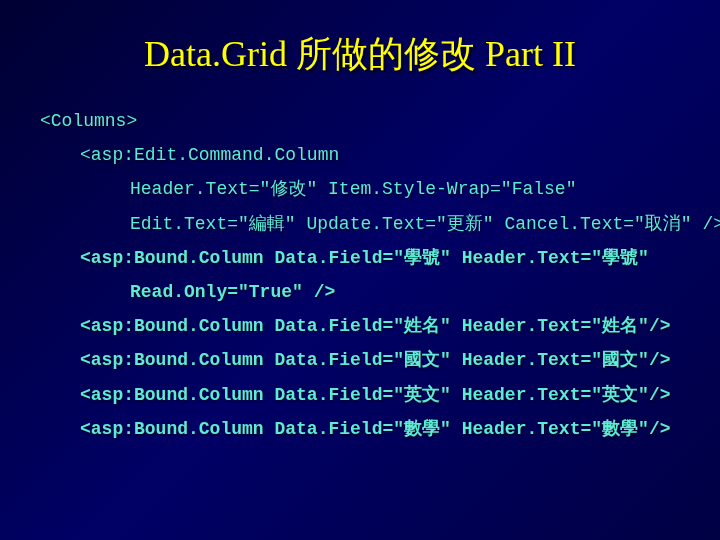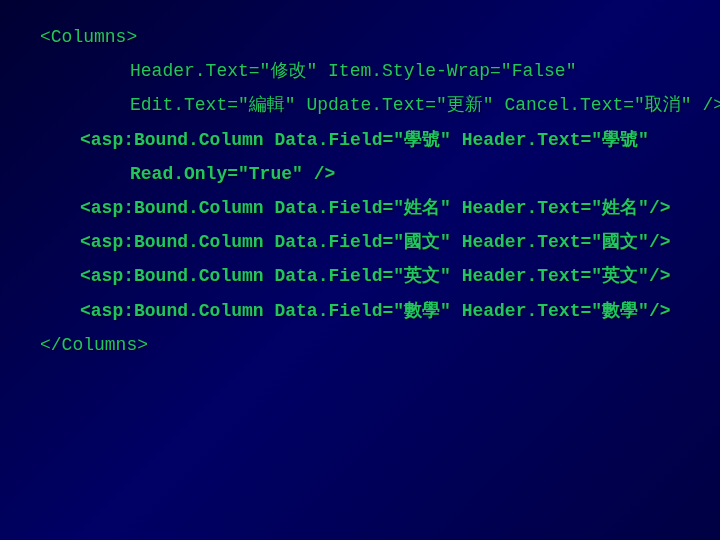--- a/index.html
+++ b/index.html
@@ -21,42 +21,43 @@
     color: #ffff00;
     font-size: 36px;
     font-weight: normal;
     text-align: center;
     margin-top: 10px;
     margin-bottom: 25px;
     text-shadow: 2px 2px 3px rgba(0,0,0,0.8);
     font-family: "Times New Roman", "SimSun", serif;
   }
   .code-block {
-    color: #22c55e;
+    color: #5eead4;
     font-size: 18px;
     line-height: 1.9;
     font-family: "Courier New", "SimSun", monospace;
     text-shadow: 1px 1px 2px rgba(0,0,0,0.7);
   }
   .ind0 { margin-left: 0px; }
   .ind1 { margin-left: 40px; }
   .ind2 { margin-left: 90px; }
   .bold { font-weight: bold; font-family: "SimHei", "Courier New", monospace; }
   .line { white-space: nowrap; }
 </style>
 </head>
 <body>
 
 <div class="slide">
+  <h1 class="title">Data.Grid 所做的修改 Part II</h1>
 
   <div class="code-block">
     <div class="line ind0">&lt;Columns&gt;</div>
+    <div class="line ind1">&lt;asp:Edit.Command.Column</div>
     <div class="line ind2">Header.Text="修改" Item.Style-Wrap="False"</div>
     <div class="line ind2">Edit.Text="編輯" Update.Text="更新" Cancel.Text="取消" /&gt;</div>
     <div class="line ind1 bold">&lt;asp:Bound.Column Data.Field="學號" Header.Text="學號"</div>
     <div class="line ind2 bold">Read.Only="True" /&gt;</div>
     <div class="line ind1 bold">&lt;asp:Bound.Column Data.Field="姓名" Header.Text="姓名"/&gt;</div>
     <div class="line ind1 bold">&lt;asp:Bound.Column Data.Field="國文" Header.Text="國文"/&gt;</div>
     <div class="line ind1 bold">&lt;asp:Bound.Column Data.Field="英文" Header.Text="英文"/&gt;</div>
     <div class="line ind1 bold">&lt;asp:Bound.Column Data.Field="數學" Header.Text="數學"/&gt;</div>
-    <div class="line ind0">&lt;/Columns&gt;</div>
   </div>
 </div>
 
 </body></html>

